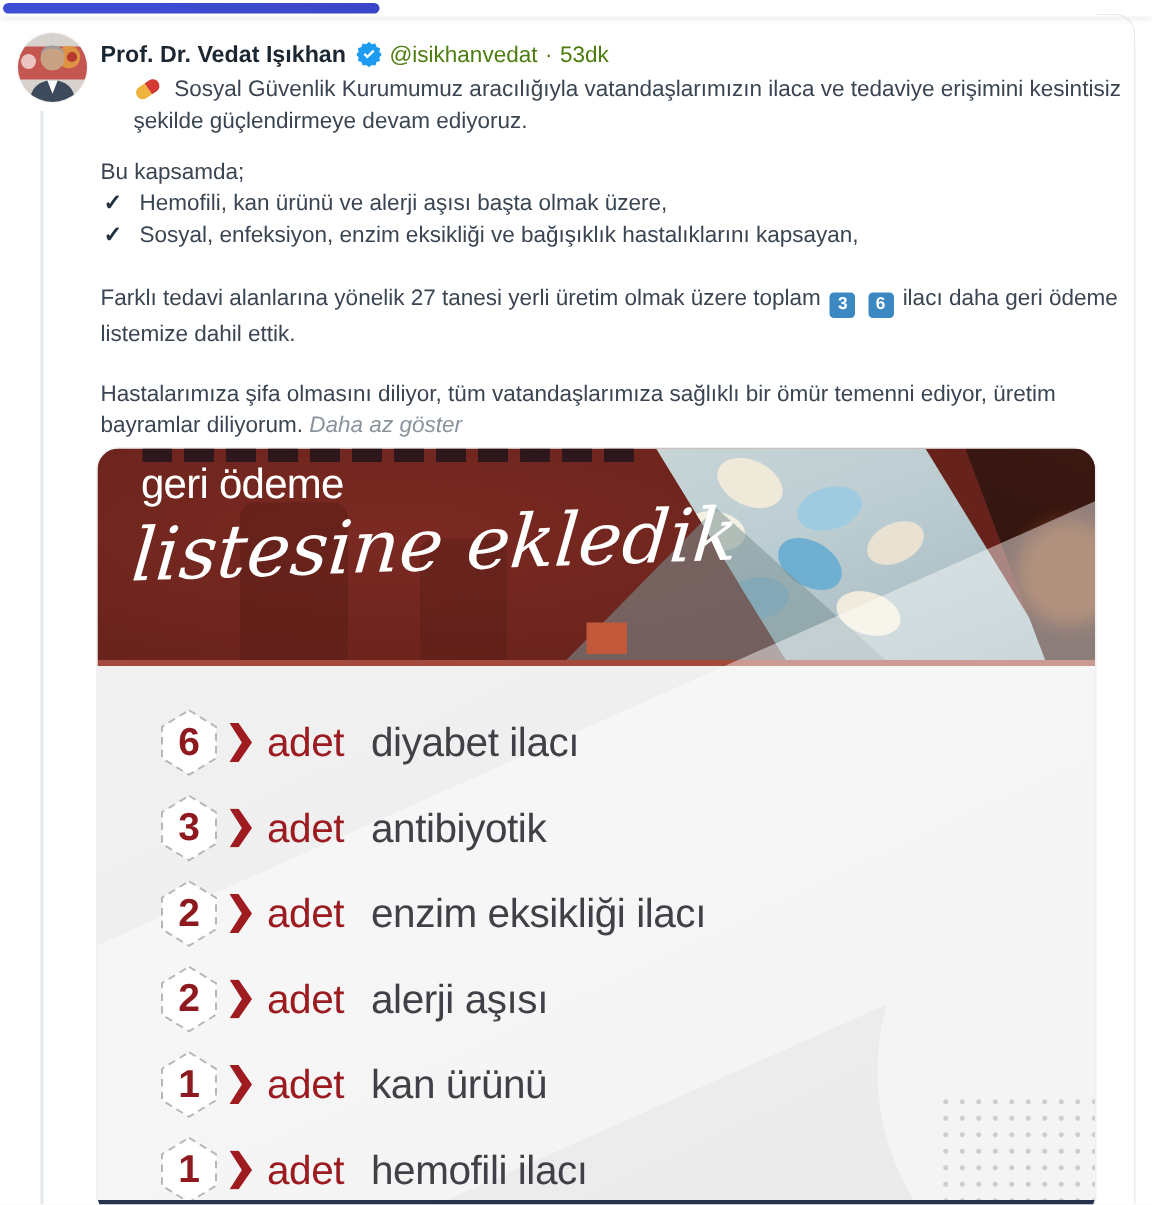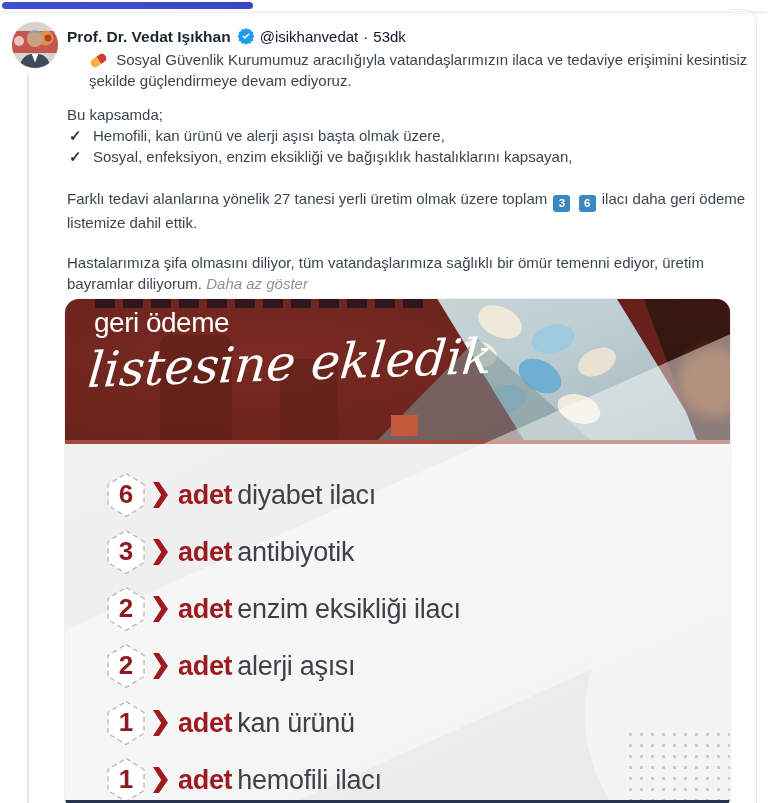--- a/index.html
+++ b/index.html
@@ -20,21 +20,21 @@
   .thread-line { position:absolute; left:27px; top:74px; width:2px; bottom:0; background:#e3e8ec; }
 
   .avatar { position:absolute; left:12px; top:22px; width:46px; height:46px; border-radius:50%;
             overflow:hidden; box-shadow:0 0 0 1px rgba(0,0,0,.04); cursor:pointer; }
 
   .content { position:absolute; left:67px; top:26px; width:694px; color:#3b4552; font-size:15px; line-height:21px; }
 
   .name-row { display:flex; align-items:center; gap:5px; height:20px; white-space:nowrap;text-align:right; }
   .display-name { font-weight:bold; font-size:15.5px; color:#1b2631; cursor:pointer; }
   .verified { width:18px; height:18px; flex:0 0 auto; margin-left:1px; }
-  .muted { color:#0f172a; font-size:15px; }
+  .muted { color:#4d7c0f; font-size:15px; }
   .handle { cursor:pointer; }
 
   .p1 { margin-top:3px;margin-left:22px; }
   .p-intro { margin-top:13px; }
   .bullet { display:flex; }
   .check-ic { width:17px; flex:0 0 auto; margin:0 7px 0 2px; color:#26323e; font-weight:bold; }
   .p3 { margin-top:21px; }
   .p4 { margin-top:19px; }
   .keycap { display:inline-block; width:17px; height:17px; margin:0 2px; border-radius:3px;
             background:#3b88c3; color:#fff; font-size:11.5px; font-weight:bold; text-align:center;
@@ -85,21 +85,21 @@
           background-image:radial-gradient(#cdcdcd 1.5px, transparent 1.6px); background-size:11px 11px; }
   .navy-strip { position:absolute; left:0; top:501px; width:100%; height:11px; background:#27324f; }
 
   .ig-row { position:absolute; left:41px; height:46px; display:flex; align-items:center; }
   .hexwrap { position:relative; width:40px; height:46px; flex:0 0 auto; }
   .hexnum { position:absolute; inset:0; display:flex; align-items:center; justify-content:center;
             font-size:26px; font-weight:800; color:#8e191f; padding-bottom:2px; }
   .chev { width:15px; height:26px; margin:0 10px 0 7px; background:#9e1b20; flex:0 0 auto;
           clip-path:polygon(0 0, 40% 0, 100% 50%, 40% 100%, 0 100%, 55% 50%); }
   .rowtext { font-size:27px; letter-spacing:-0.3px; color:#3f4146; font-weight:500; white-space:nowrap; }
-  .rowtext b { font-weight:700; color:#9b1b20; margin-right:5px; }
+  .rowtext b { font-weight:400; color:#9b1b20; margin-right:18px; }
 </style>
 </head>
 <body>
 
 <div class="page">
 
   <div class="top-strip">
     <div class="progress-bar"></div>
   </div>
   <div class="corner-tr"></div>

